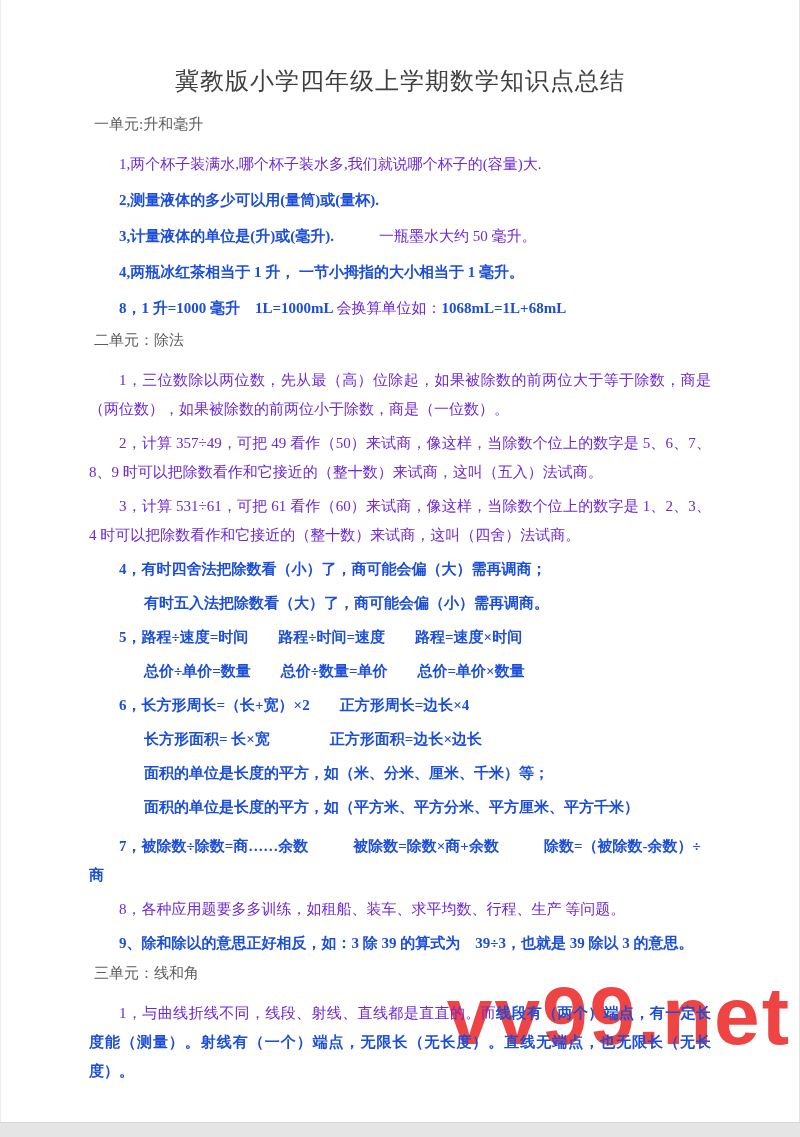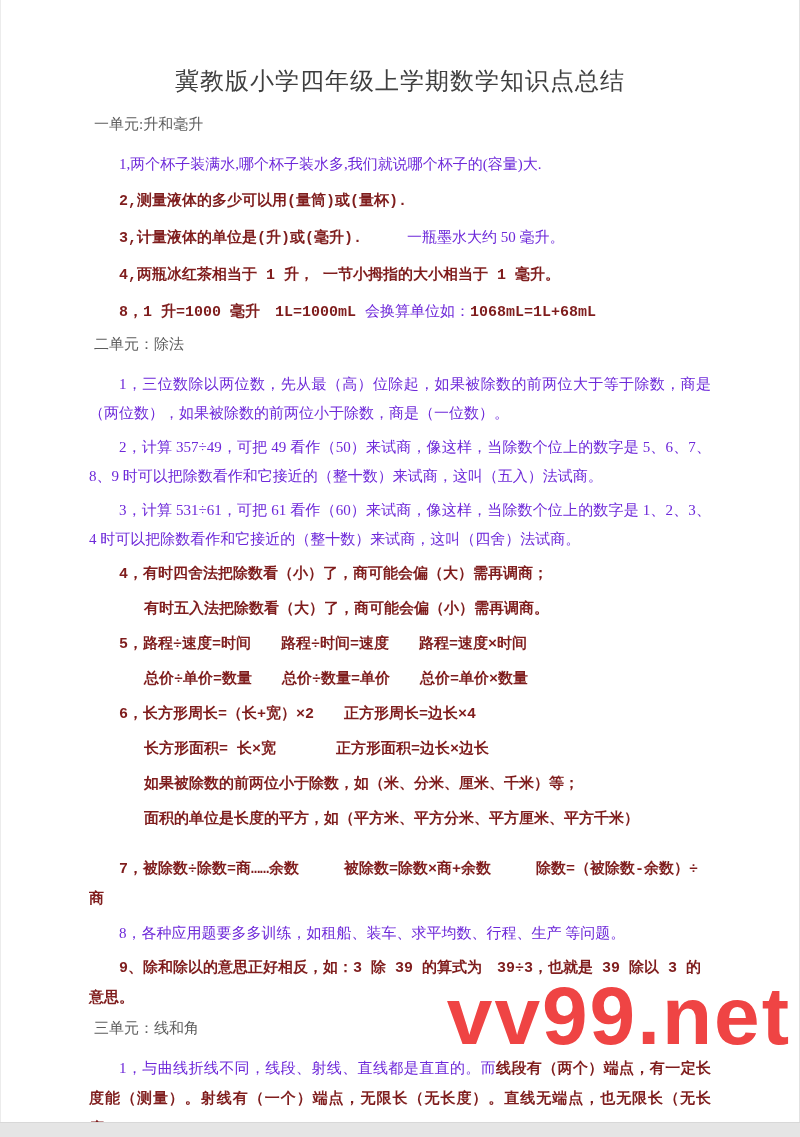--- a/index.html
+++ b/index.html
@@ -35,28 +35,28 @@
   }
   .para {
     font-size: 15px; line-height: 29px;
     margin: 0 0 5px 0;
     text-indent: 30px;
     color: #606060;
   }
   .sec-0 .para { margin-bottom: 7px; }
   .para.justify { text-align: justify; }
   .para.deep { text-indent: 55px; }
-  .para.mt { margin-top: 20px; }
+  .para.mt { margin-top: 10px; }
   .seg-r {
     font-family: "Liberation Serif", "DejaVu Serif", serif;
     font-weight: 400; color: #6d28d9;
   }
   .seg-b {
-    font-family: Liberation Mono, monospace;
-    font-weight: 700; color: #7f1d1d;
+    font-family: Liberation Serif, serif;
+    font-weight: 700; color: #1d4ed8;
   }
   .watermark {
     position: absolute; z-index: 0;
     top: 975px; right: 8px;
     font-family: "Liberation Sans", "DejaVu Sans", sans-serif;
     font-size: 82px; font-weight: 700;
     color: #ef4444; letter-spacing: 2px;
     line-height: 1; user-select: none;
   }
   .footer-strip {
@@ -121,21 +121,21 @@
       <p class="para deep">
         <span class="seg-b">总价÷单价=数量　　总价÷数量=单价　　总价=单价×数量</span>
       </p>
       <p class="para">
         <span class="seg-b">6，长方形周长=（长+宽）×2　　正方形周长=边长×4</span>
       </p>
       <p class="para deep">
         <span class="seg-b">长方形面积= 长×宽　　　　正方形面积=边长×边长</span>
       </p>
       <p class="para deep">
-        <span class="seg-b">如果被除数的前两位小于除数，如（米、分米、厘米、千米）等；</span>
+        <span class="seg-b">面积的单位是长度的平方，如（米、分米、厘米、千米）等；</span>
       </p>
       <p class="para deep">
         <span class="seg-b">面积的单位是长度的平方，如（平方米、平方分米、平方厘米、平方千米）</span>
       </p>
       <p class="para mt">
         <span class="seg-b">7，被除数÷除数=商……余数　　　被除数=除数×商+余数　　　除数=（被除数-余数）÷商</span>
       </p>
       <p class="para">
         <span class="seg-r">8，各种应用题要多多训练，如租船、装车、求平均数、行程、生产 等问题。</span>
       </p>

